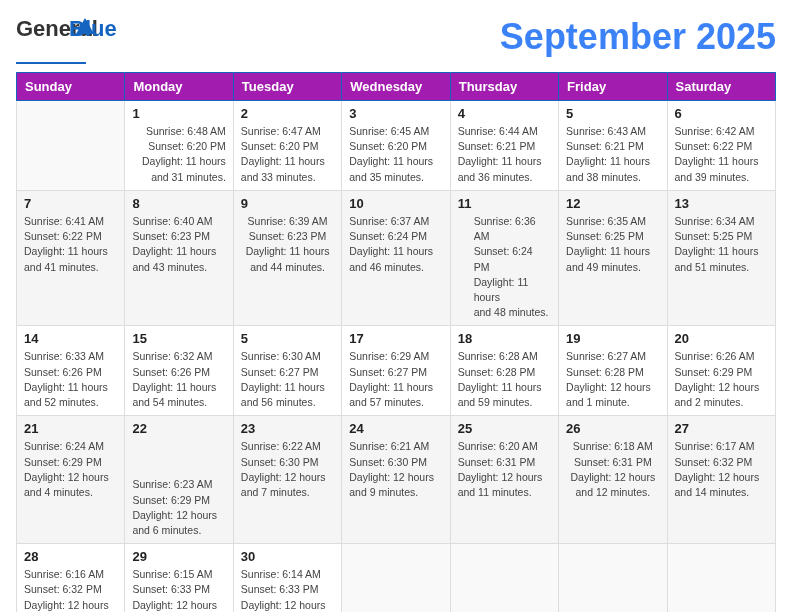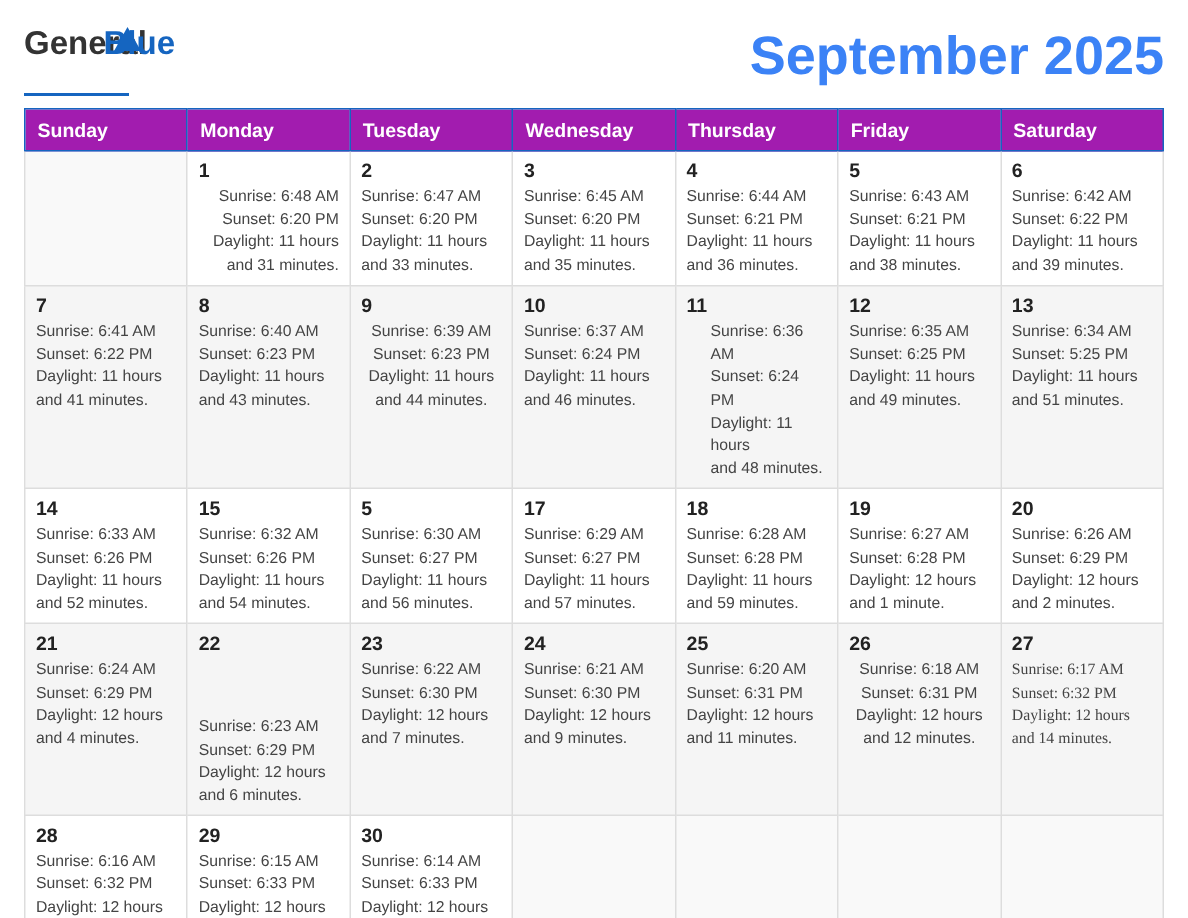--- a/index.html
+++ b/index.html
@@ -294,21 +294,21 @@
         </td>
         <td>
           <span class="day-num">26</span>
           <div class="cell-info" style="white-space: pre-line; text-align: center;">Sunrise: 6:18 AM
 Sunset: 6:31 PM
 Daylight: 12 hours
 and 12 minutes.</div>
         </td>
         <td>
           <span class="day-num">27</span>
-          <div class="cell-info" style="white-space: pre-line; font-family: Liberation Serif, serif;">Sunrise: 6:17 AM
+          <div class="cell-info" style="white-space: pre-line;">Sunrise: 6:17 AM
 Sunset: 6:32 PM
 Daylight: 12 hours
 and 14 minutes.</div>
         </td>
       </tr>
       <tr>
         <td>
           <span class="day-num">28</span>
           <div class="cell-info" style="white-space: pre-line;">Sunrise: 6:16 AM
 Sunset: 6:32 PM

